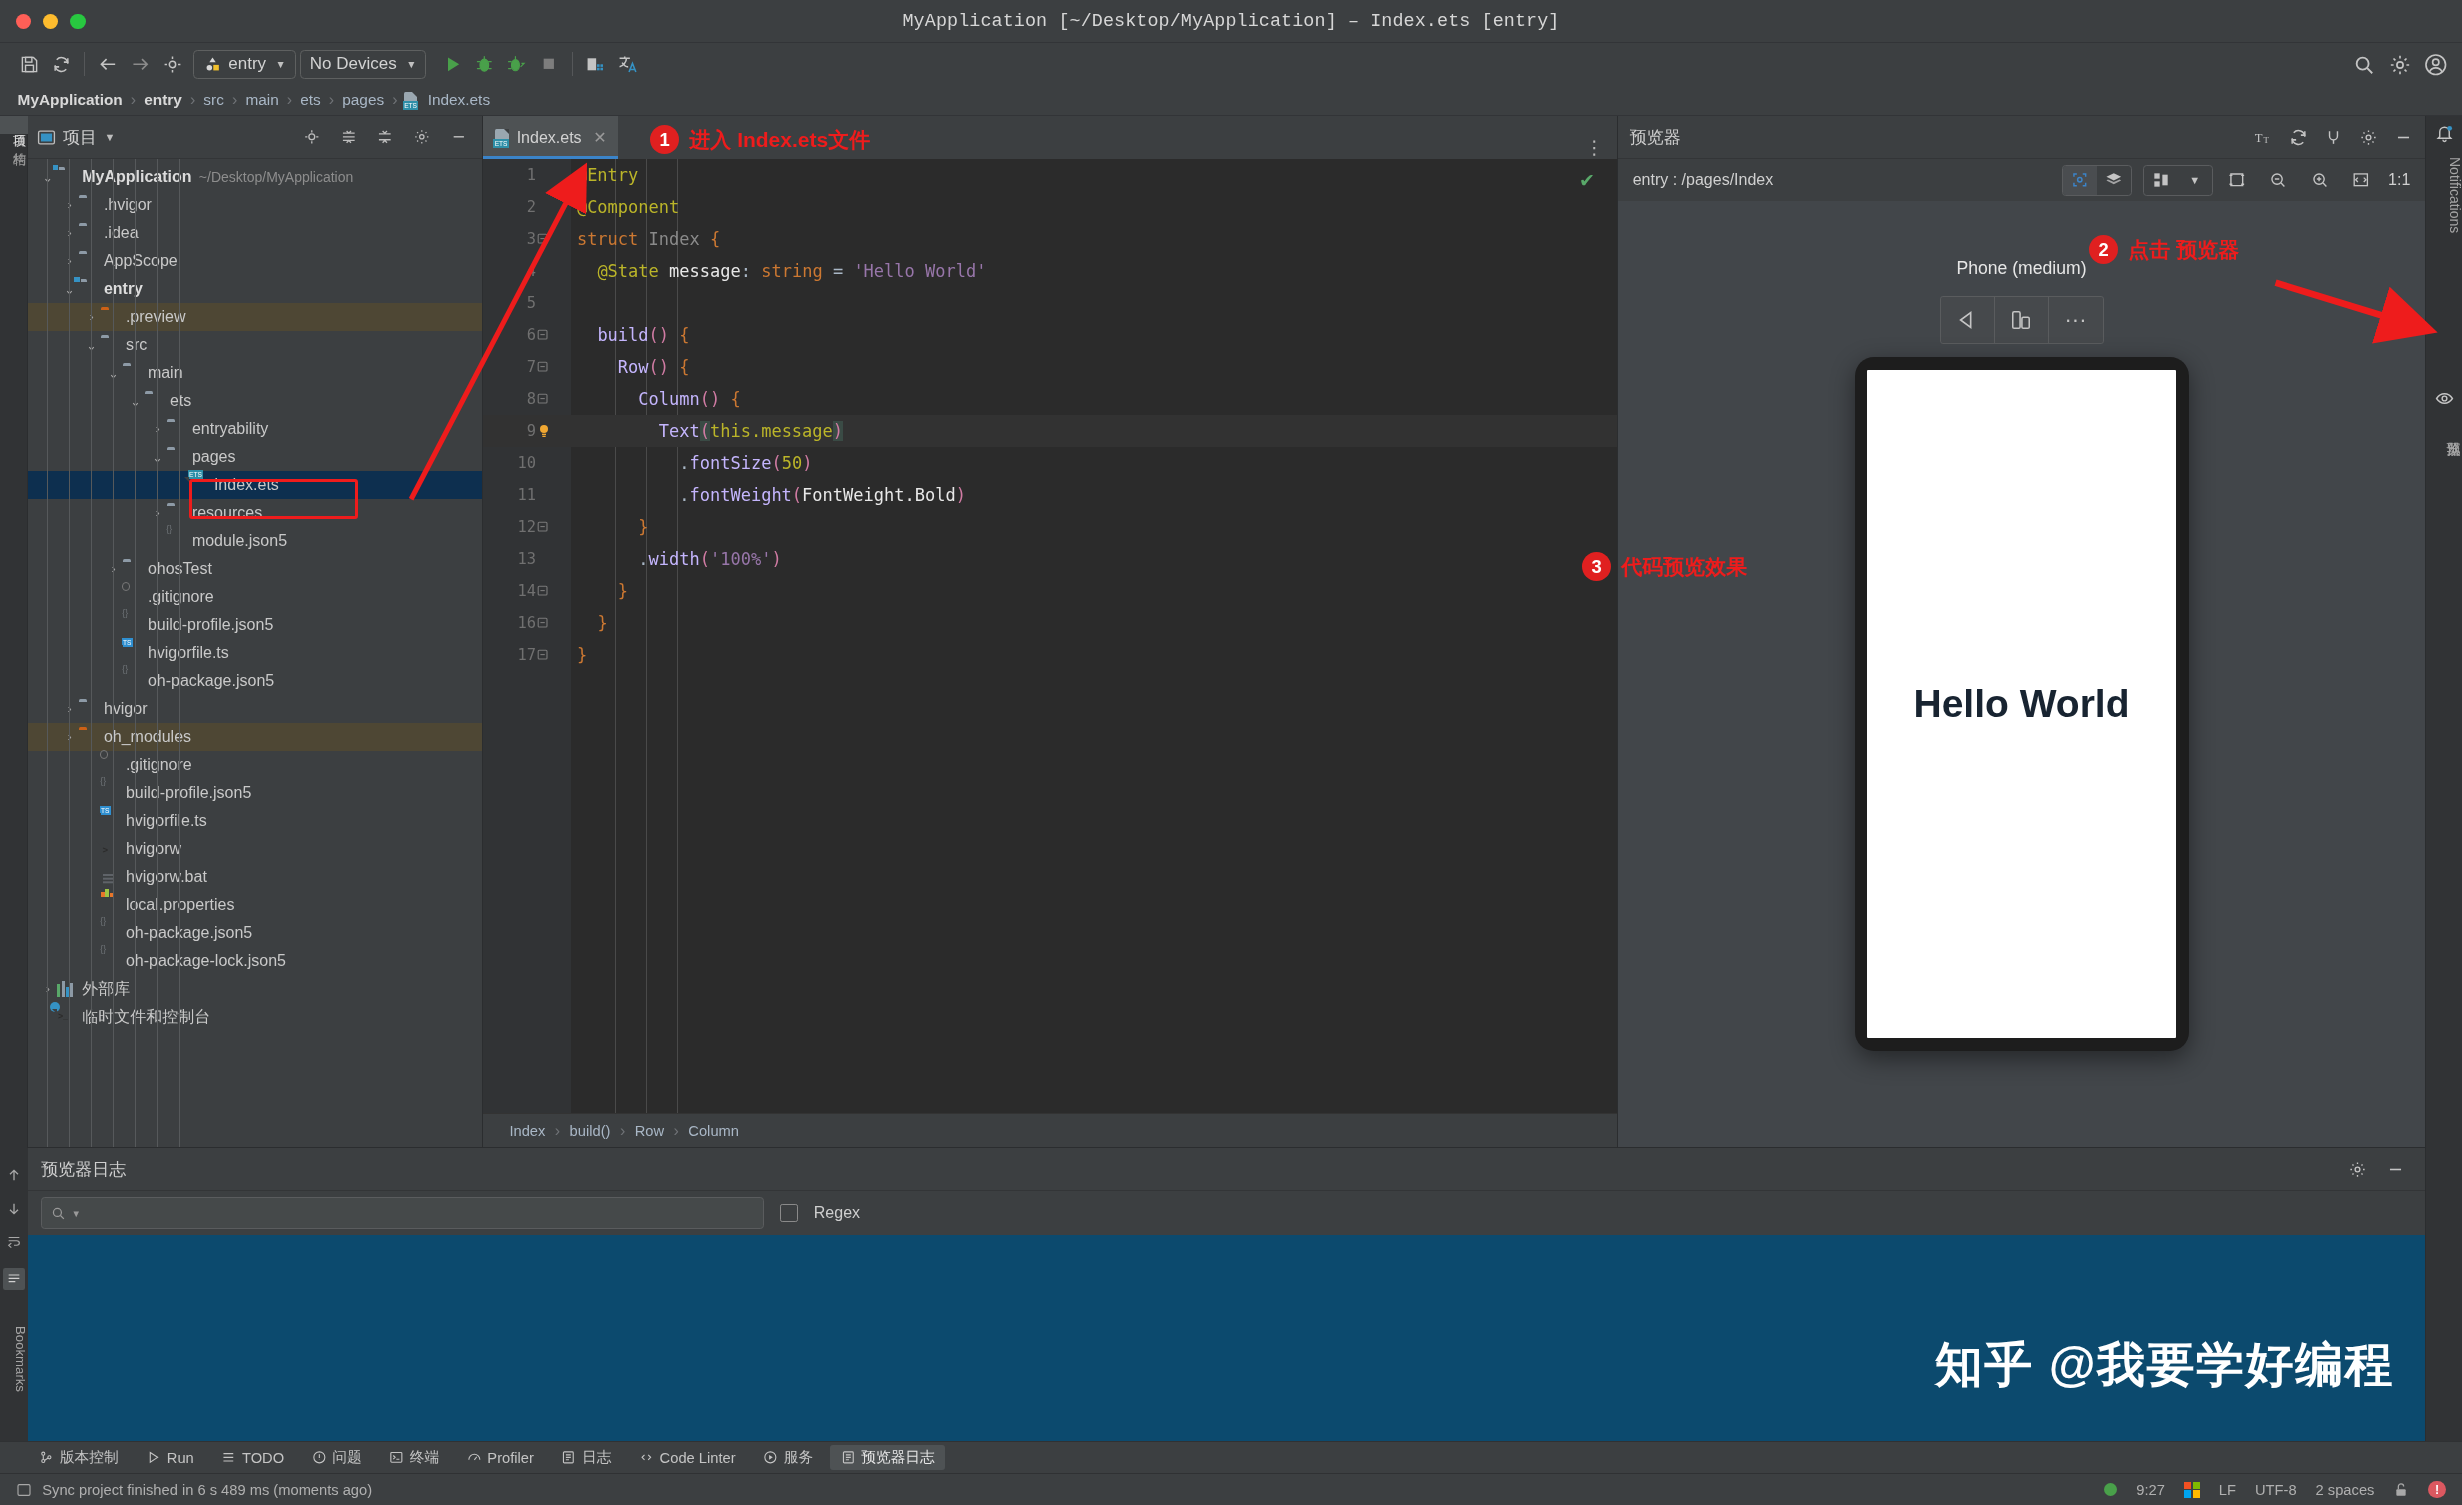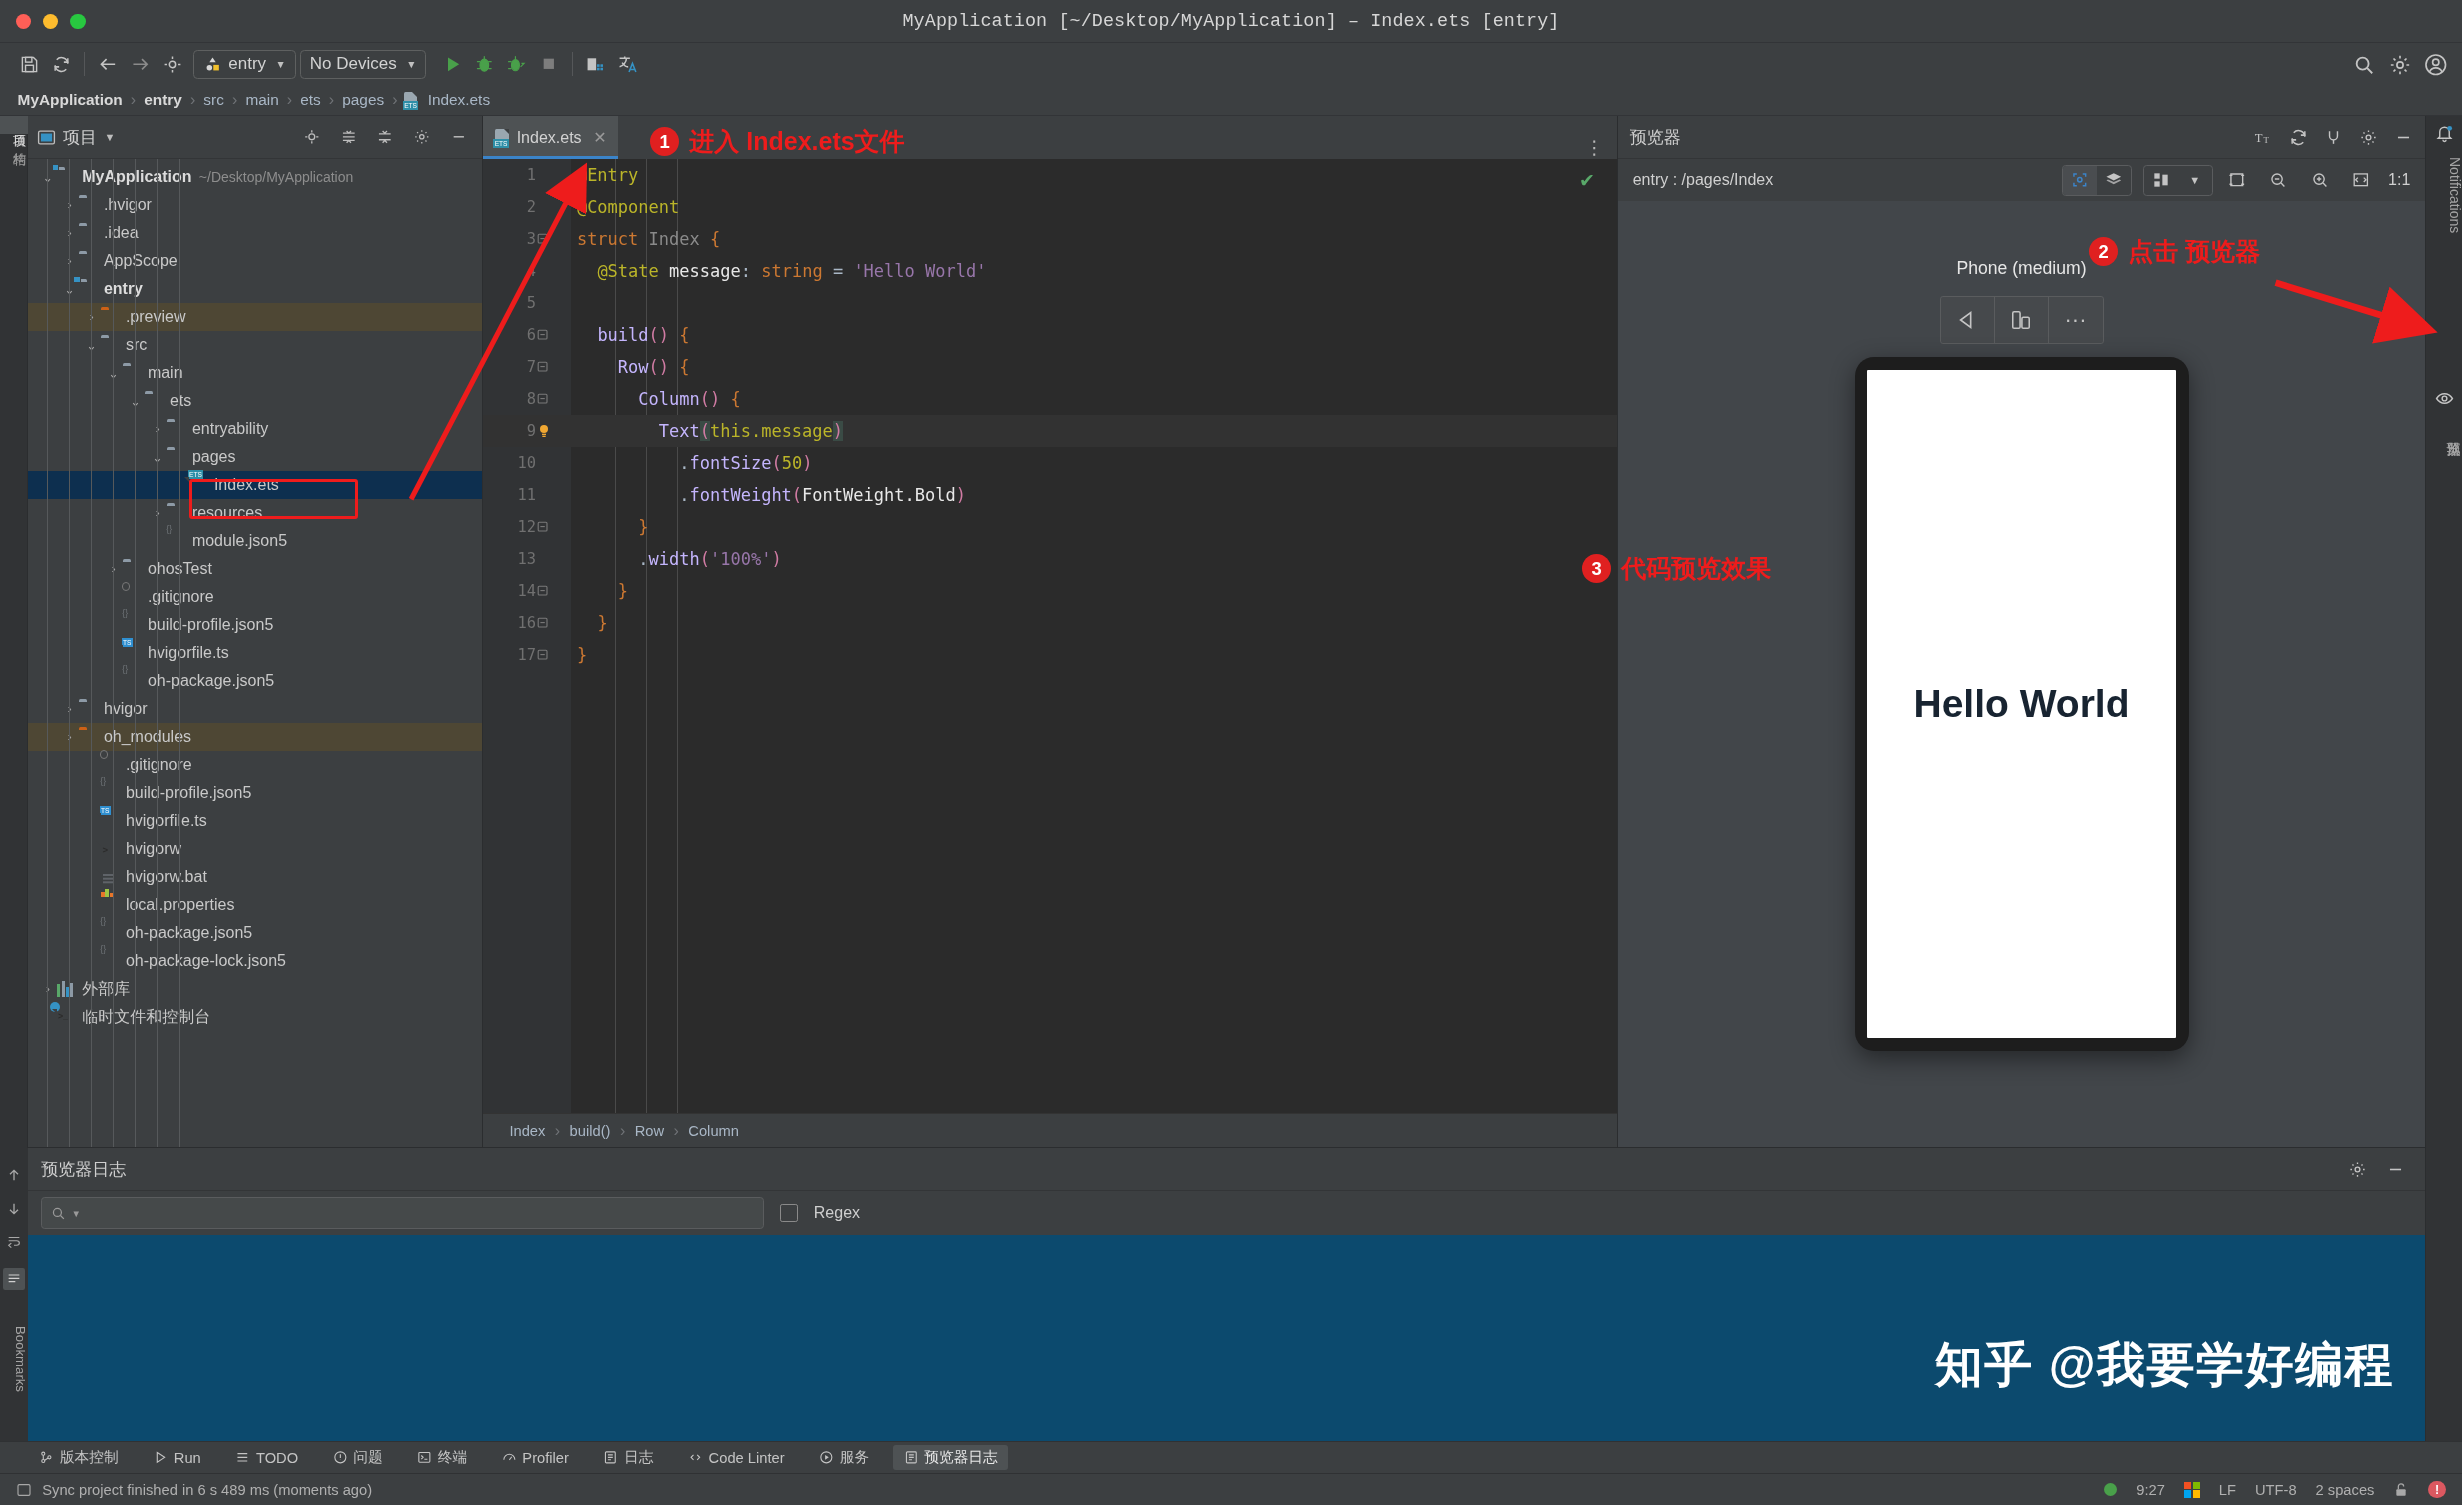--- a/index.html
+++ b/index.html
@@ -181,21 +181,21 @@
   .logbody{ position:absolute; top:87px; left:0; right:0; bottom:0; background:#0c4a6e;}
   .watermark{
     position:absolute; right:31px; bottom:66px; color:#ffffff; font-size:48px; font-weight:bold;
     white-space:nowrap; letter-spacing:1.5px;
   }
   .log-left-icons{ position:absolute; left:-28px; top:0; width:28px; bottom:0; background:#313335;}
 
   
   .toolwindowbar{
     position:absolute; left:0; bottom:32px; width:2462px; height:32px; background:#3c3f41;
-    display:flex; align-items:center; padding-left:29px; gap:14px; border-top:0.7px solid #2f3133;
+    display:flex; align-items:center; padding-left:29px; gap:7px; border-top:0.7px solid #2f3133;
   }
   .twb{ display:flex; align-items:center; gap:5.9px; padding:2.9px 10.3px; font-size:14.7px; color:#c4c4c4; border-radius:2.9px;}
   .twb.active{ background:#4e5254; color:#e6e6e6;}
   .statusbar{
     position:absolute; left:0; bottom:0; width:2462px; height:32px; background:#3c3f41;
     display:flex; align-items:center; padding:0 16px; font-size:14.7px; color:#b0b0b0; border-top:0.7px solid #2f3133;
   }
   .statusbar .spacer{ flex:1;}
   .sb-item{ margin-left:19px; }
   .greendot{ width:13.2px; height:13.2px; border-radius:50%; background:#49a04a;}
@@ -204,21 +204,21 @@
   .mslogo i:nth-child(1){background:#f25022;} .mslogo i:nth-child(2){background:#7fba00;}
   .mslogo i:nth-child(3){background:#00a4ef;} .mslogo i:nth-child(4){background:#ffb900;}
   .errdot{ width:17.6px; height:17.6px; border-radius:50%; background:#db5860; color:#fff; font-size:12.5px; display:flex; align-items:center; justify-content:center; font-weight:bold;}
 
   
   .ann{ position:absolute; pointer-events:none; }
   .badge-num{
     width:29px; height:29px; border-radius:50%; background:#e02020; color:#fff;
     display:flex; align-items:center; justify-content:center; font-size:18.4px; font-weight:bold;
   }
-  .ann-text{ color:#ee1c1c; font-size:25px; font-weight:bold; white-space:nowrap;}
+  .ann-text{ color:#ee1c1c; font-size:21px; font-weight:bold; white-space:nowrap;}
   .ann-row{ display:flex; align-items:center; gap:10.3px;}
   .redbox{ position:absolute; border:3.7px solid #ee1c1c; border-radius:2.9px; }
 </style>
 </head>
 <body>
 
 <div class="app">
 
   <div class="titlebar">
     <div class="traffic">

